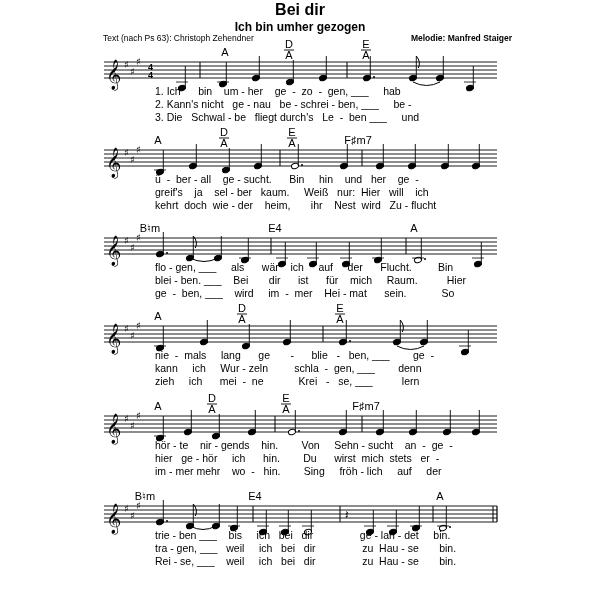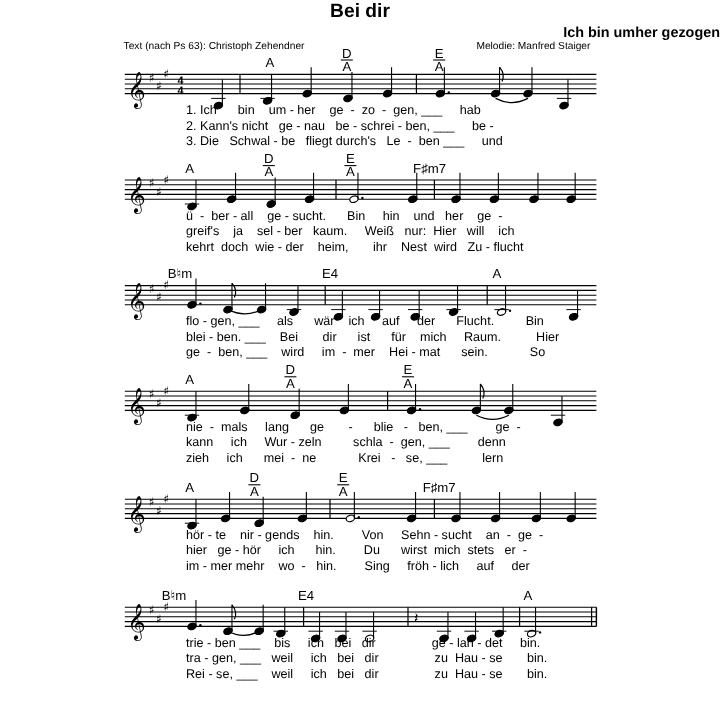--- a/index.html
+++ b/index.html
@@ -1,24 +1,24 @@
 <!DOCTYPE html>
 <html><head>
 <meta charset="utf-8">
 <style>
   html, body { margin: 0; padding: 0; background: #ffffff; }
   body { width: 600px; height: 600px; position: relative; overflow: hidden;
          font-family: "Liberation Sans", sans-serif; color: #000; }
   .title { position: absolute; left: 0; width: 600px; top: 1px; text-align: center;
            font-weight: bold; font-size: 16px; }
-  .subtitle { position: absolute; left: 0; width: 600px; top: 20px; text-align: right;
+  .subtitle { position: absolute; left: 0; width: 600px; top: 20px; text-align: center;
               font-weight: bold; font-size: 12px; }
   .credit { position: absolute; top: 33px; font-size: 8.5px; }
   .credit.left { left: 103px; }
-  .credit.right { right: 108px; }
+  .credit.right { right: 88px; font-weight: bold; }
   #score { position: absolute; left: 0; top: 0; }
 </style>
 </head>
 <body>
 
 <div class="title">Bei dir</div>
 <div class="subtitle">Ich bin umher gezogen</div>
 <div class="credit left">Text (nach Ps 63): Christoph Zehendner</div>
 <div class="credit right">Melodie: Manfred Staiger</div>
 

